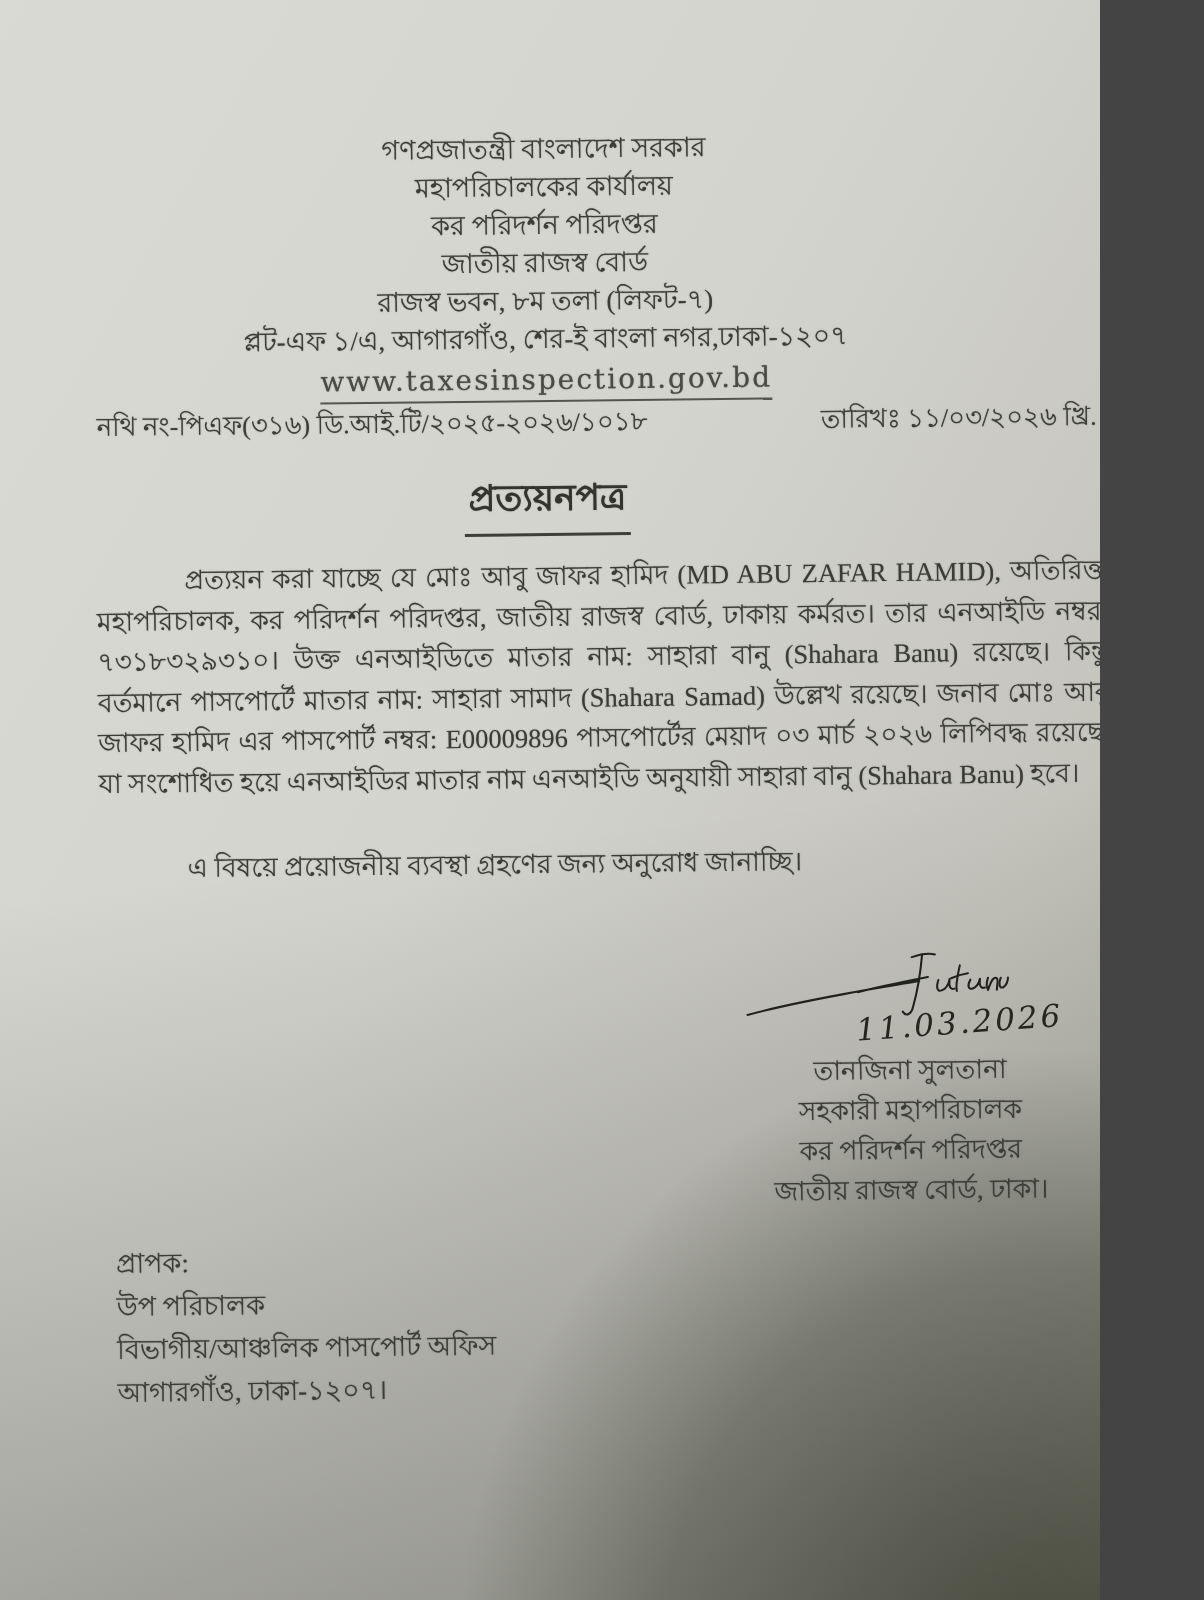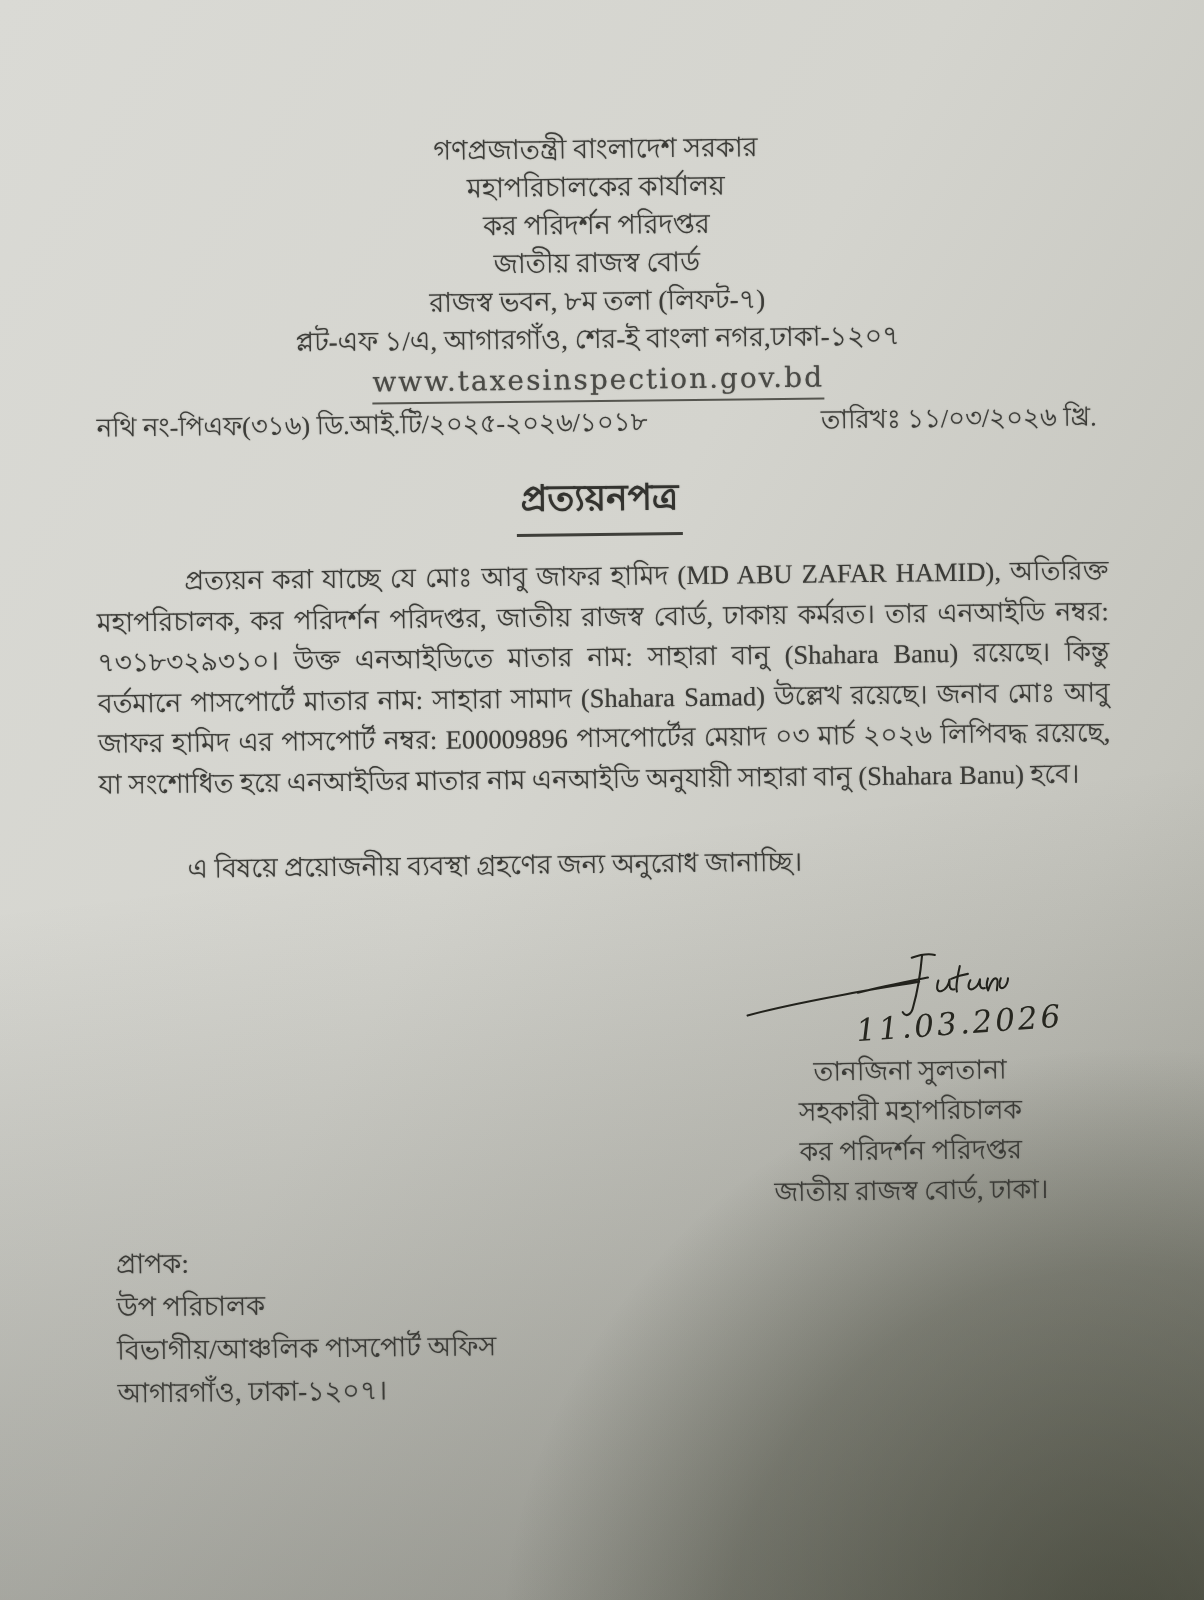--- a/index.html
+++ b/index.html
@@ -1,19 +1,19 @@
 <!DOCTYPE html>
 <html lang="bn"><head>
 <meta charset="utf-8">
 <title>Scanned Certificate Letter</title>
 <style>
   html,body{margin:0;padding:0;background:#444;}
   .photo{
     position:relative;
-    width:1204px;height:1600px;
+    width:1100px;height:1600px;
     overflow:hidden;
     font-family:"Liberation Serif", serif;
     color:#3a3a36;
     background:
       radial-gradient(ellipse 75% 55% at 94% 104%, rgba(26,29,14,0.55) 0%, rgba(26,29,14,0.30) 45%, rgba(26,29,14,0) 70%),
       linear-gradient(173deg, rgba(0,0,0,0) 52%, rgba(25,27,18,0.16) 78%, rgba(25,27,18,0.30) 100%),
       linear-gradient(120deg, #dadad5 0%, #d4d4ce 45%, #c5c5be 75%, #b1b1a8 100%);
   }
   .tilt{
     position:absolute; inset:0;

